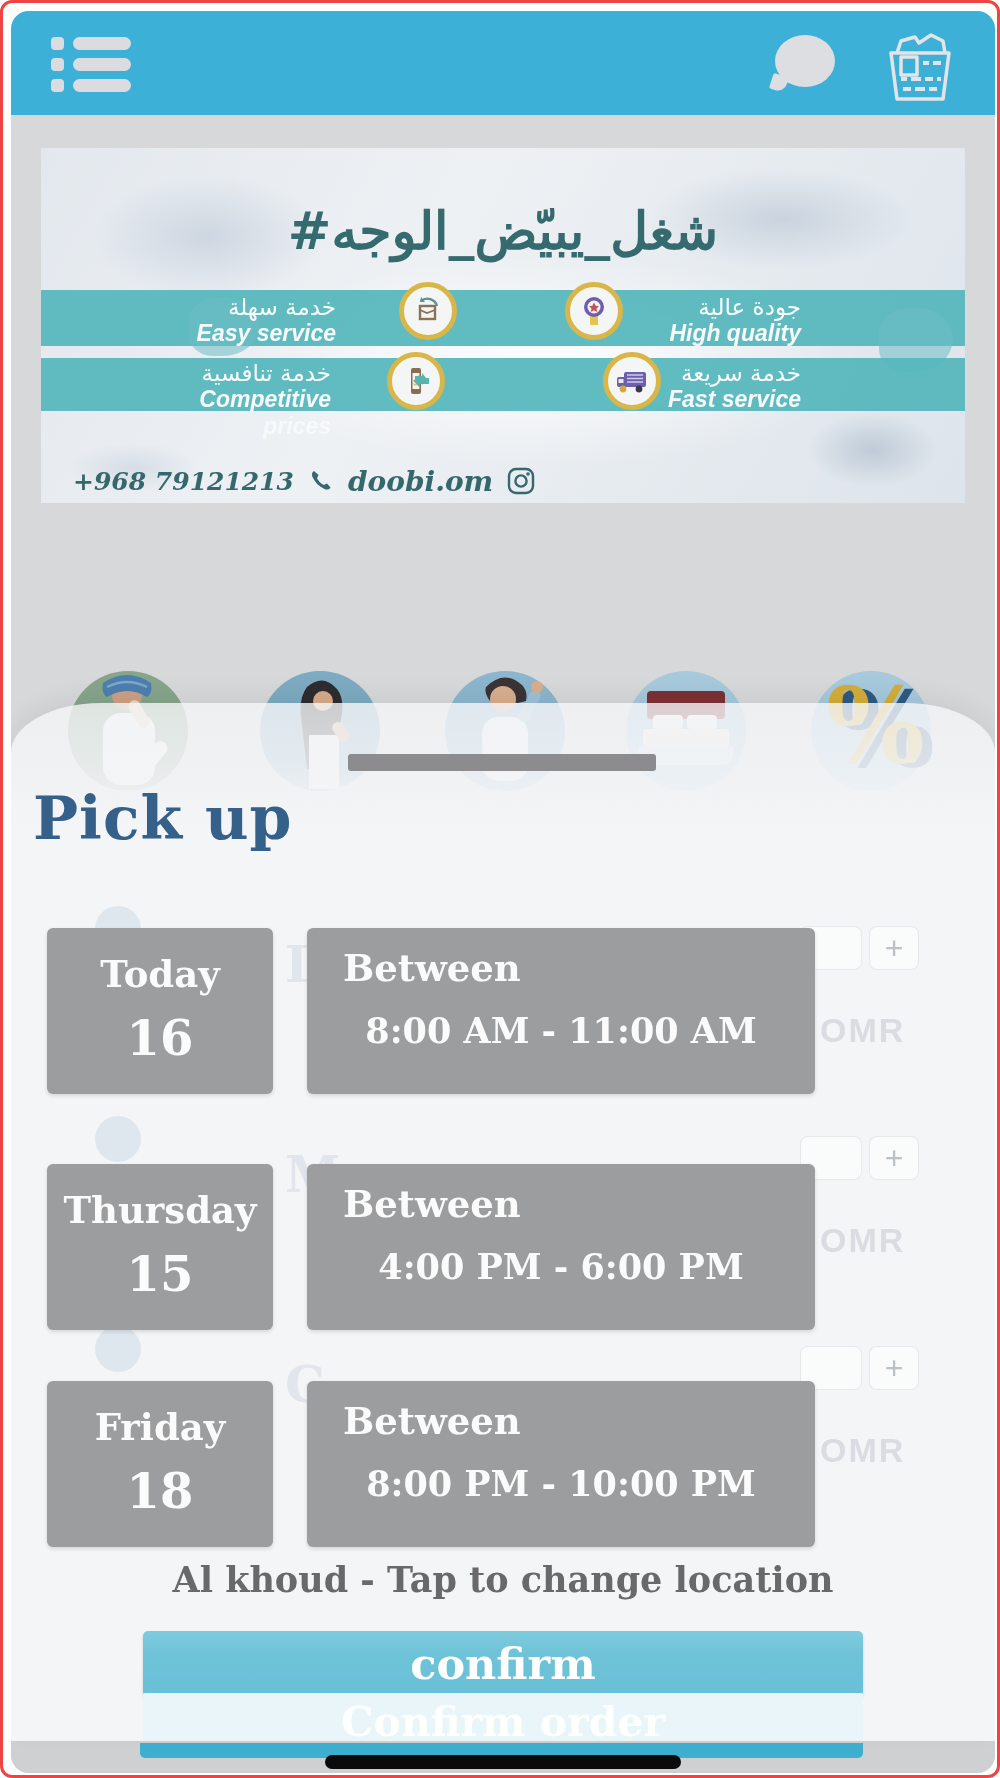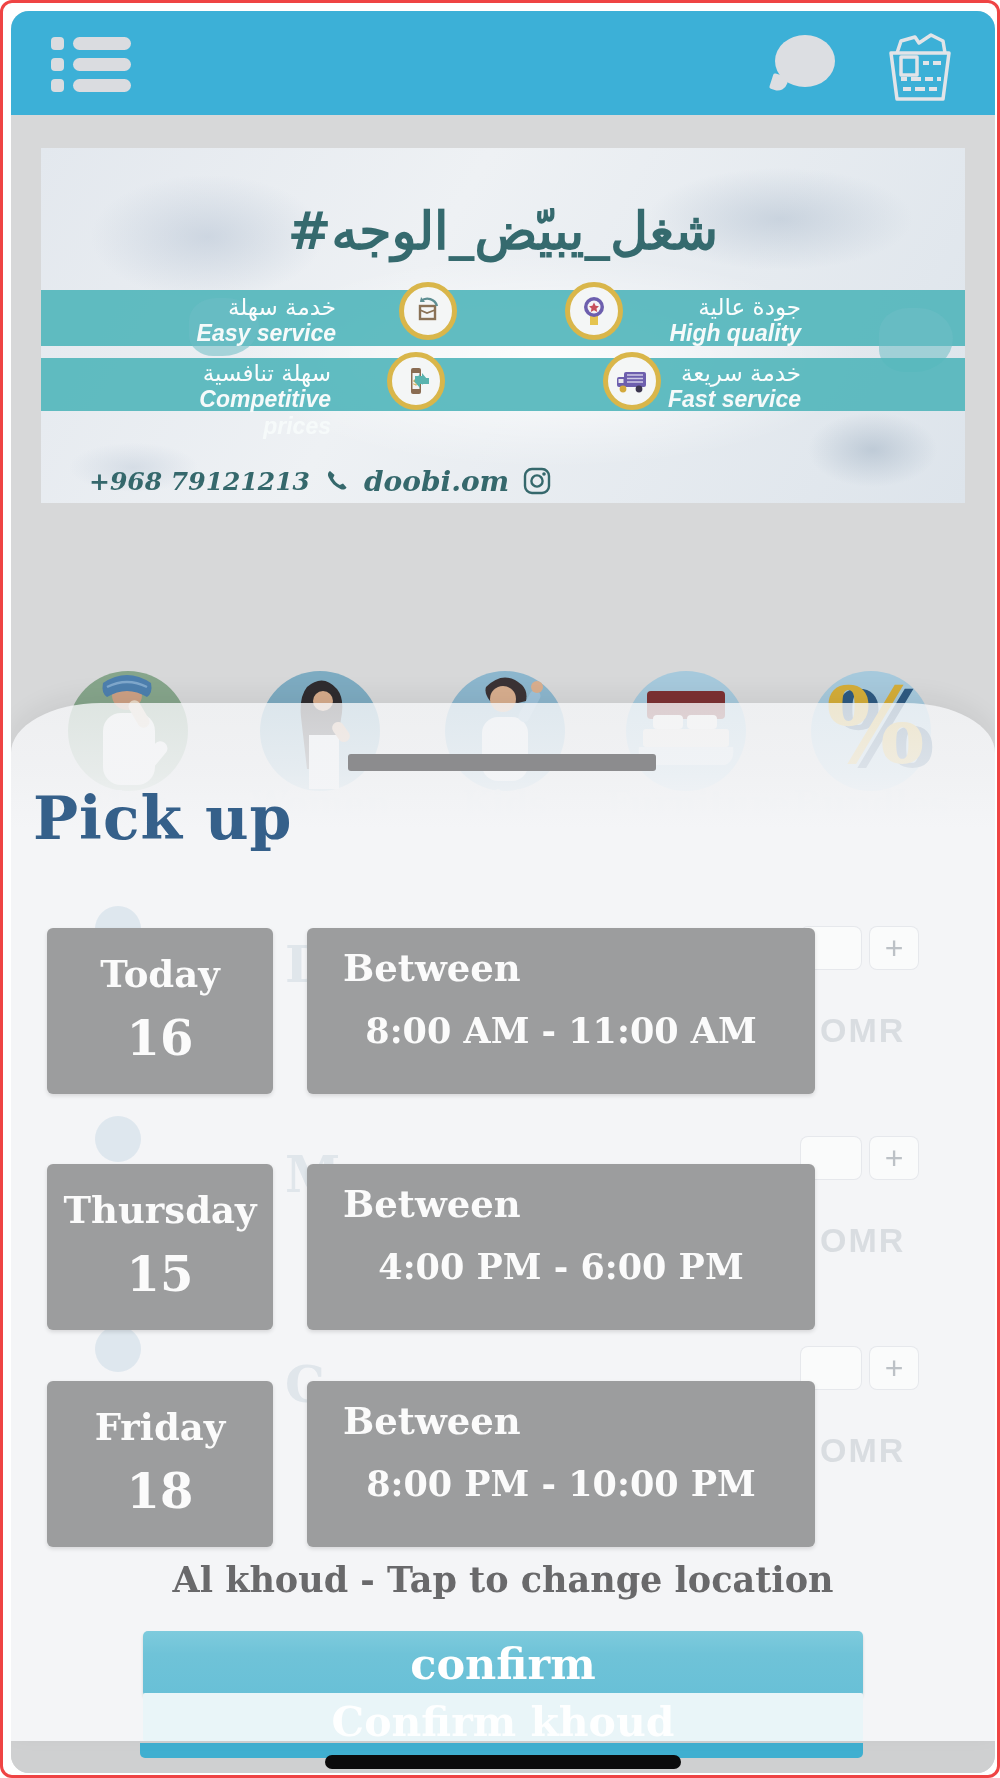--- a/index.html
+++ b/index.html
@@ -31,21 +31,21 @@
       linear-gradient(120deg,#e3e8ee 0%,#eef1f4 40%,#dde4eb 100%);}
   .hashtag{position:absolute;left:0;top:52px;width:100%;text-align:center;font-size:52px;font-weight:700;color:#356a6e;letter-spacing:1px;}
   .stripe{position:absolute;left:0;width:924px;background:rgba(84,182,188,.92);}
   .stripe1{top:142px;height:56px;}
   .stripe2{top:210px;height:53px;}
   .blob{position:absolute;background:rgba(110,190,196,.55);border-radius:45% 55% 60% 40%;}
   .feat{position:absolute;text-align:right;line-height:1.15;}
   .feat .ar{font-size:23px;color:#fbfdfd;font-family:"DejaVu Sans","Liberation Sans",sans-serif;}
   .feat .en{font-size:23px;color:#f6fafa;font-style:italic;font-weight:700;font-family:"Liberation Sans","DejaVu Sans",sans-serif;}
   .gold-circle{position:absolute;width:58px;height:58px;border-radius:50%;background:#f4f6f6;border:5px solid #d9b64a;display:flex;align-items:center;justify-content:center;}
-  .bfooter{position:absolute;left:48px;top:316px;height:34px;display:flex;align-items:center;gap:14px;color:#35686c;}
+  .bfooter{position:absolute;left:32px;top:316px;height:34px;display:flex;align-items:center;gap:14px;color:#35686c;}
   .bfooter .num{font-size:25px;font-style:italic;font-weight:700;}
   .bfooter .site{font-size:28px;font-style:italic;font-weight:700;}
 
   
   .cat{position:absolute;width:130px;top:632px;z-index:1;}
   .cat svg{display:block;}
   .cat-label{position:absolute;top:772px;width:160px;text-align:center;font-size:34px;font-weight:700;color:#ccd3d7;z-index:1;}
 
   
   .bottom-gray{position:absolute;left:0;top:1730px;width:984px;height:32px;background:#cfd0d1;z-index:1;}
@@ -129,21 +129,21 @@
 
       <div class="feat" style="left:95px;top:146px;width:200px;">
         <div class="ar">خدمة سهلة</div>
         <div class="en">Easy service</div>
       </div>
       <div class="feat" style="left:595px;top:146px;width:165px;">
         <div class="ar">جودة عالية</div>
         <div class="en">High quality</div>
       </div>
       <div class="feat" style="left:95px;top:212px;width:195px;">
-        <div class="ar">سهلة تنافسية</div>
+        <div class="ar">خدمة تنافسية</div>
         <div class="en">Competitive prices</div>
       </div>
       <div class="feat" style="left:595px;top:212px;width:165px;">
         <div class="ar">خدمة سريعة</div>
         <div class="en">Fast service</div>
       </div>
 
       <div class="gold-circle" style="left:358px;top:134px;">
         <svg width="34" height="34" viewBox="0 0 34 34">
           <rect x="9" y="12" width="15" height="13" fill="none" stroke="#8a7256" stroke-width="2.4"></rect>
@@ -294,17 +294,17 @@
         <div class="day-name">Friday</div>
         <div class="day-num">18</div>
       </div>
       <div class="time-box row2">
         <div class="between">Between</div>
         <div class="time-range">8:00 PM - 10:00 PM</div>
       </div>
 
       <div class="location-line">Al khoud - Tap to change location</div>
       <button class="confirm-btn">confirm</button>
-      <div class="confirm-order-band">Confirm khoud</div>
+      <div class="confirm-order-band">Confirm order</div>
     </div>
 
   </div>
 </div>
 
 </body></html>

